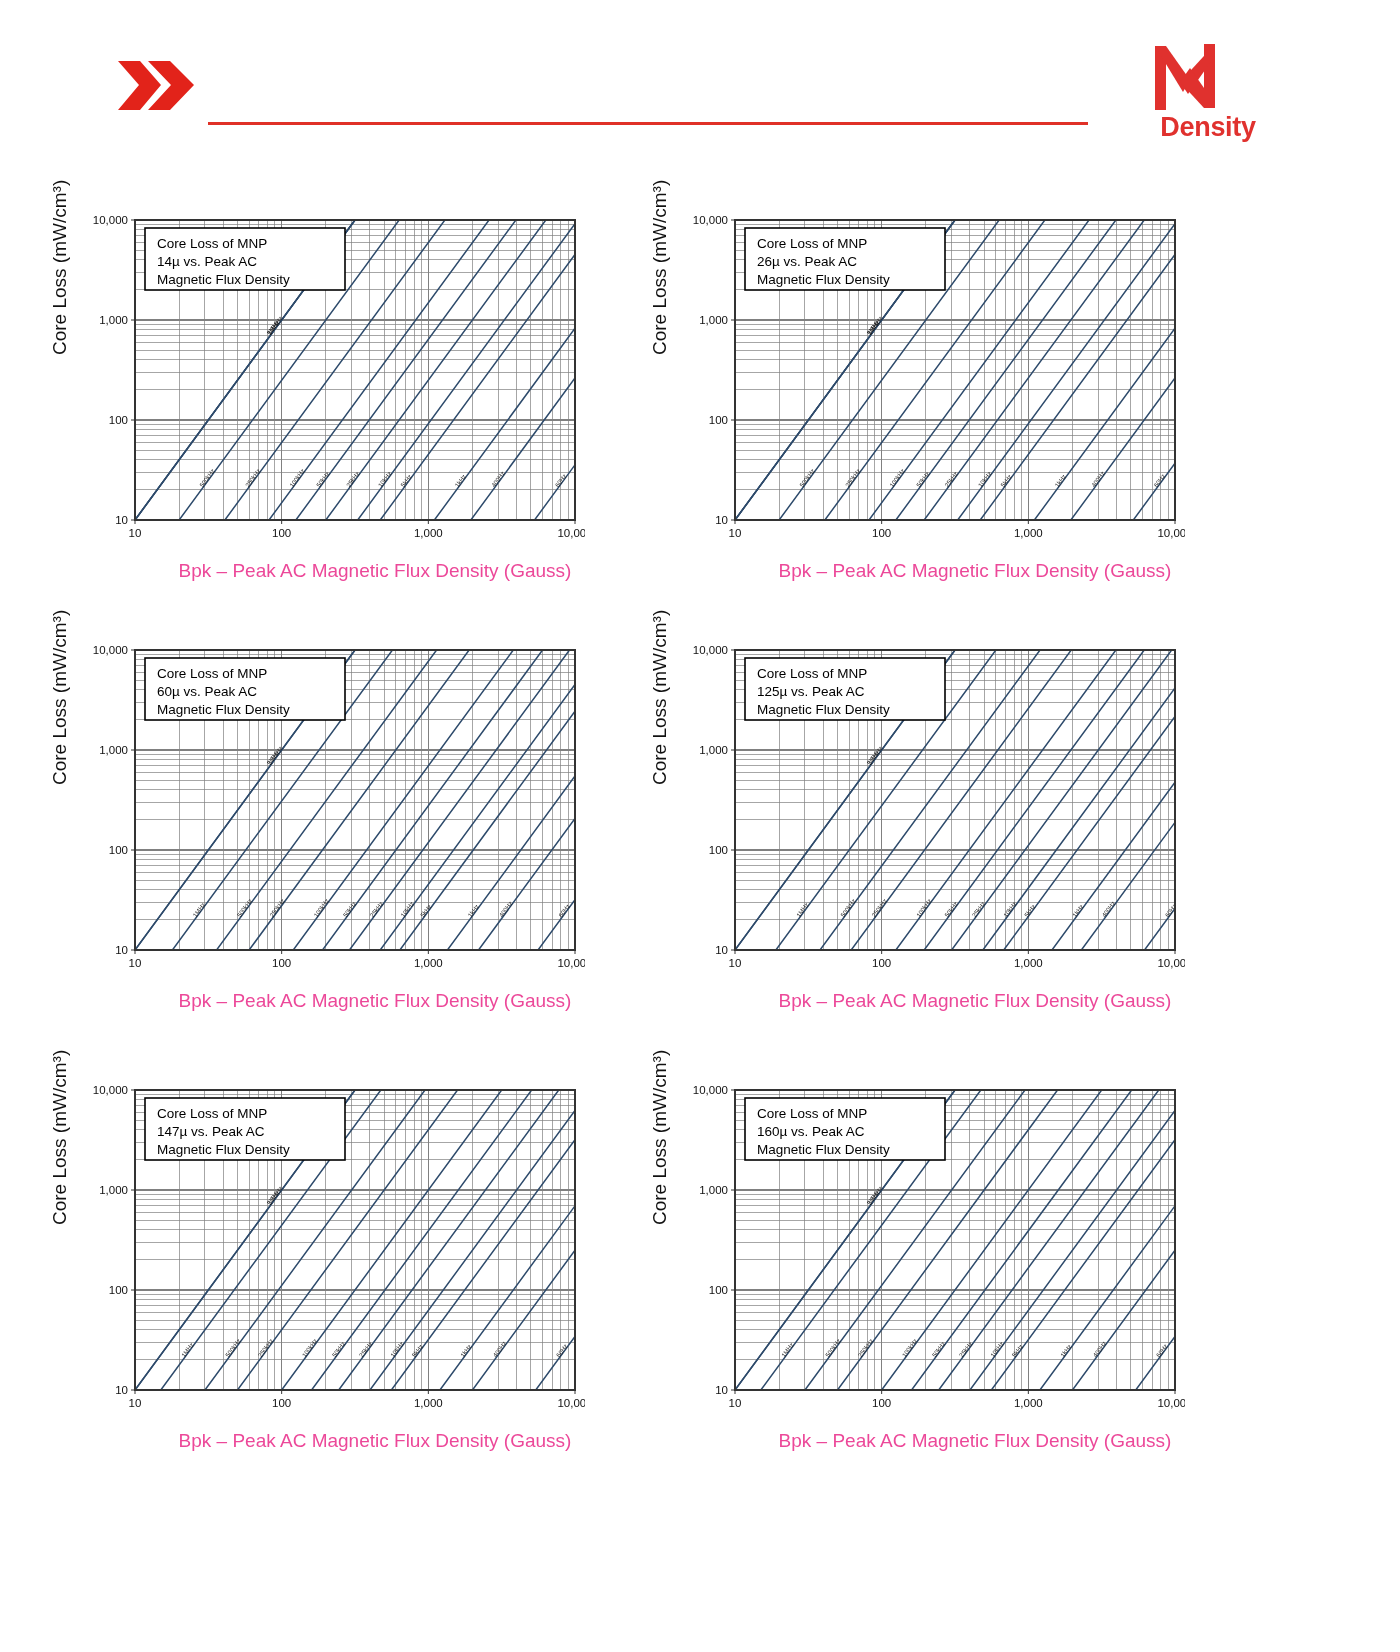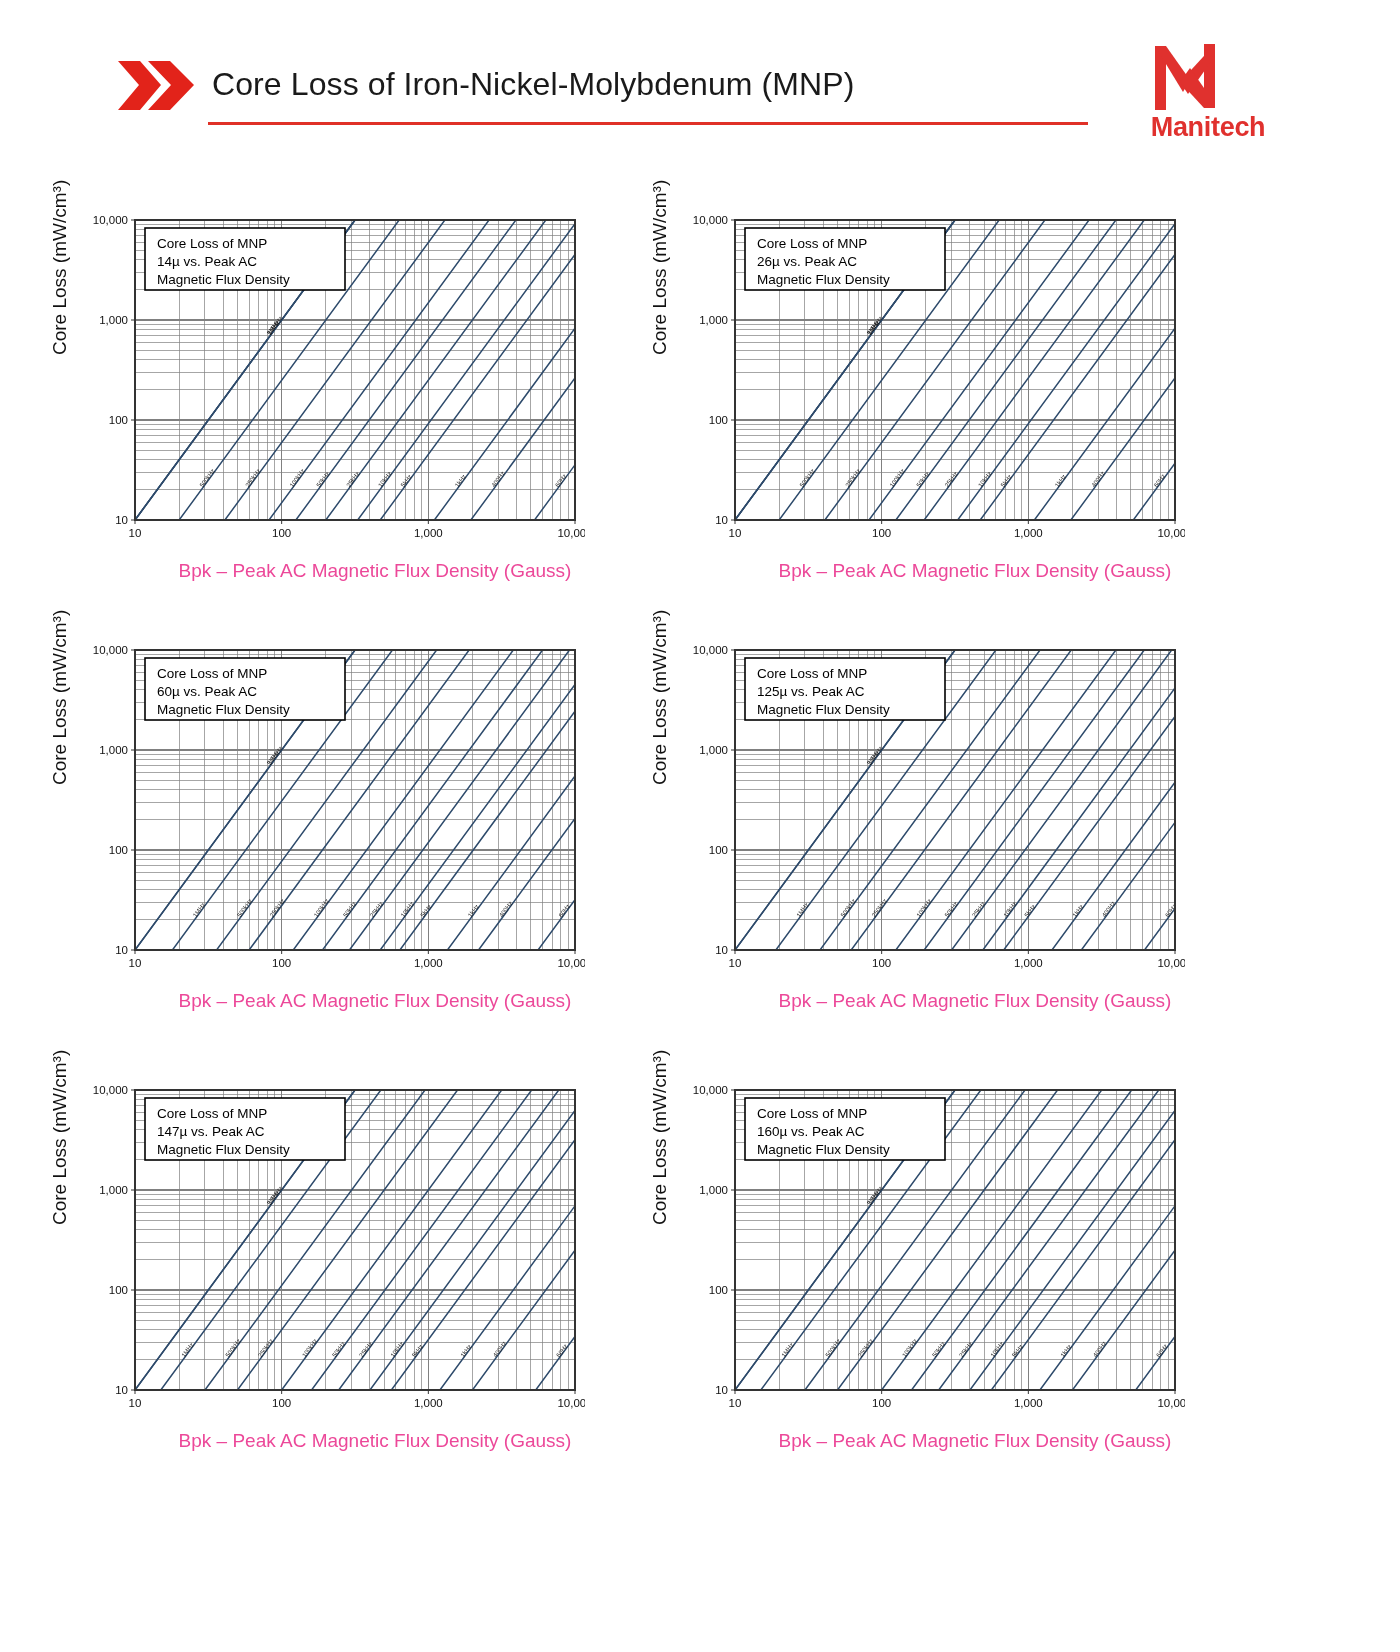--- a/index.html
+++ b/index.html
@@ -69,34 +69,33 @@
 
 <div class="header">
 
   <div class="chevrons">
     <svg width="80" height="57" viewBox="0 0 80 57">
       <polygon points="0,4 22,4 43,28 22,53 0,53 21,28" fill="#e2231a"></polygon>
       <polygon points="30,4 52,4 76,28 52,53 30,53 53,28" fill="#e2231a"></polygon>
     </svg>
   </div>
 
-  <div class="page-title">Core Loss of Iron-Nickel-Molybdenum (MNP)</div>
   <div class="title-rule"></div>
 
   <div class="logo">
     <div class="logo-mark">
       <svg width="70" height="70" viewBox="0 0 70 70">
         <path d="M5 68 L5 4 L16 4 L16 45 L16 68 Z" fill="#e0312e"></path>
         <path d="M54 2 L65 2 L65 66 L54 66 L54 25 Z" fill="#e0312e"></path>
         <path d="M5 4 L16 4 L40 38 L33 50 Z" fill="#e0312e"></path>
         <path d="M65 2 L65 14 L38 52 L30 40 Z" fill="#e0312e"></path>
         <path d="M30 40 L40 26 L54 46 L54 66 Z" fill="#e0312e"></path>
       </svg>
     </div>
-    <div class="logo-word">Manitech</div>
+    <div class="logo-word">Density</div>
   </div>
 
 </div>
 
 <div class="grid">
   <div class="cell c0">
     <div class="ylabel">Core Loss (mW/cm³)</div>
     <div class="plotwrap">
         <svg width="500" height="342" viewBox="0 0 500 342">
           <defs>

